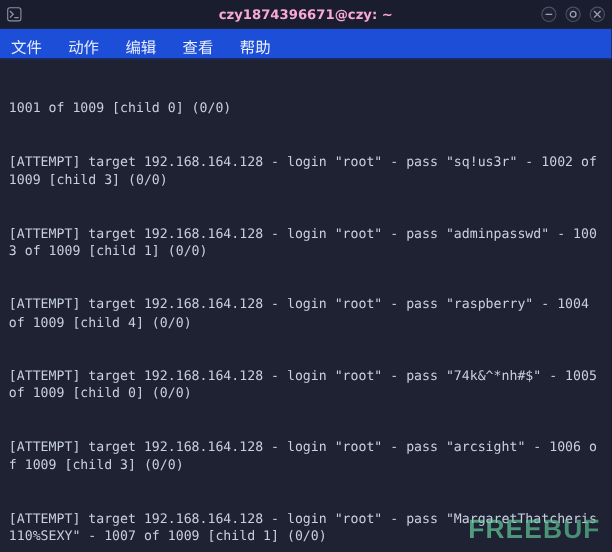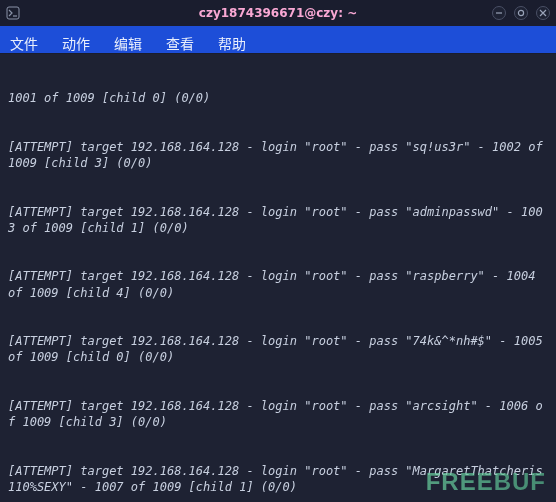--- a/index.html
+++ b/index.html
@@ -74,21 +74,20 @@
   }
   .menubar span { cursor: pointer; }
   .term {
     flex: 1;
     padding: 4px 8px 6px 8px;
     white-space: pre-wrap;
     word-break: break-all;
     line-height: 1.35;
     font-size: 12px;
     overflow: hidden;
-    font-style: italic;
   }
   .term .line { display: block; }
   .watermark {
     position: absolute;
     bottom: 6px;
     right: 10px;
     font-family: sans-serif;
     font-size: 24px;
     font-weight: 600;
     letter-spacing: 1px;

